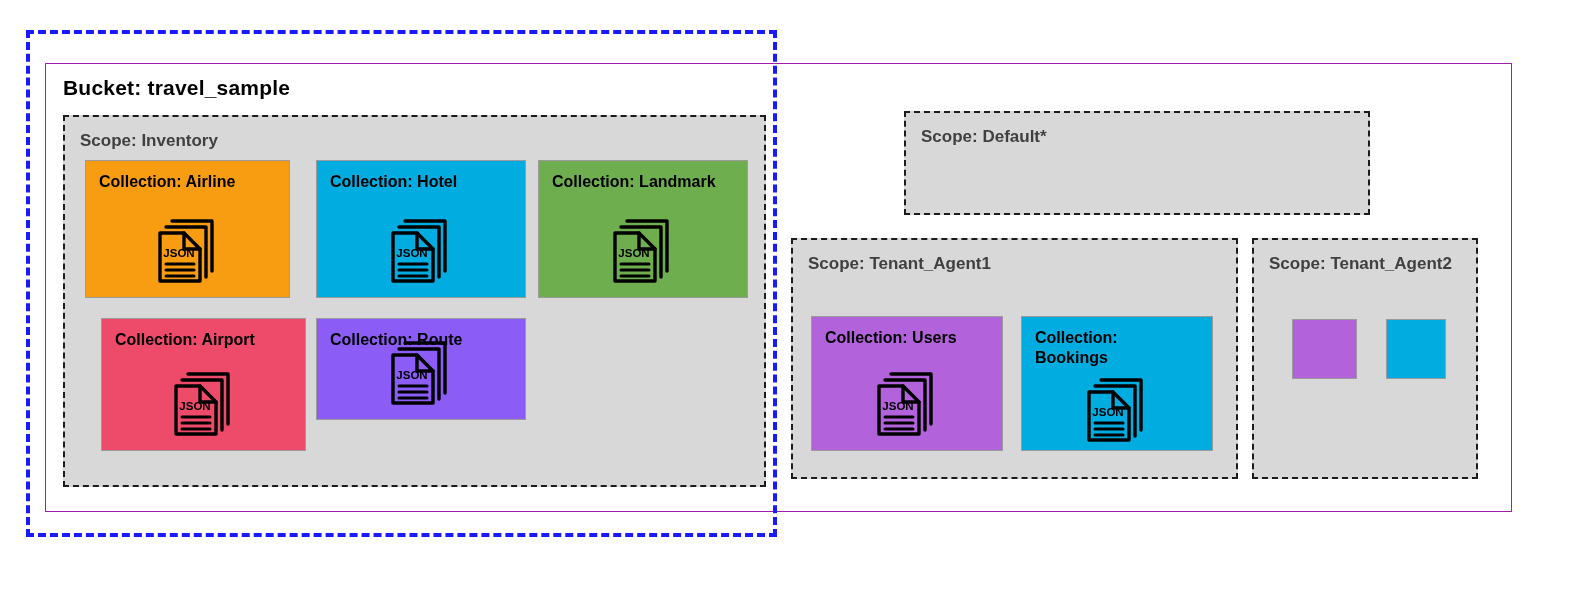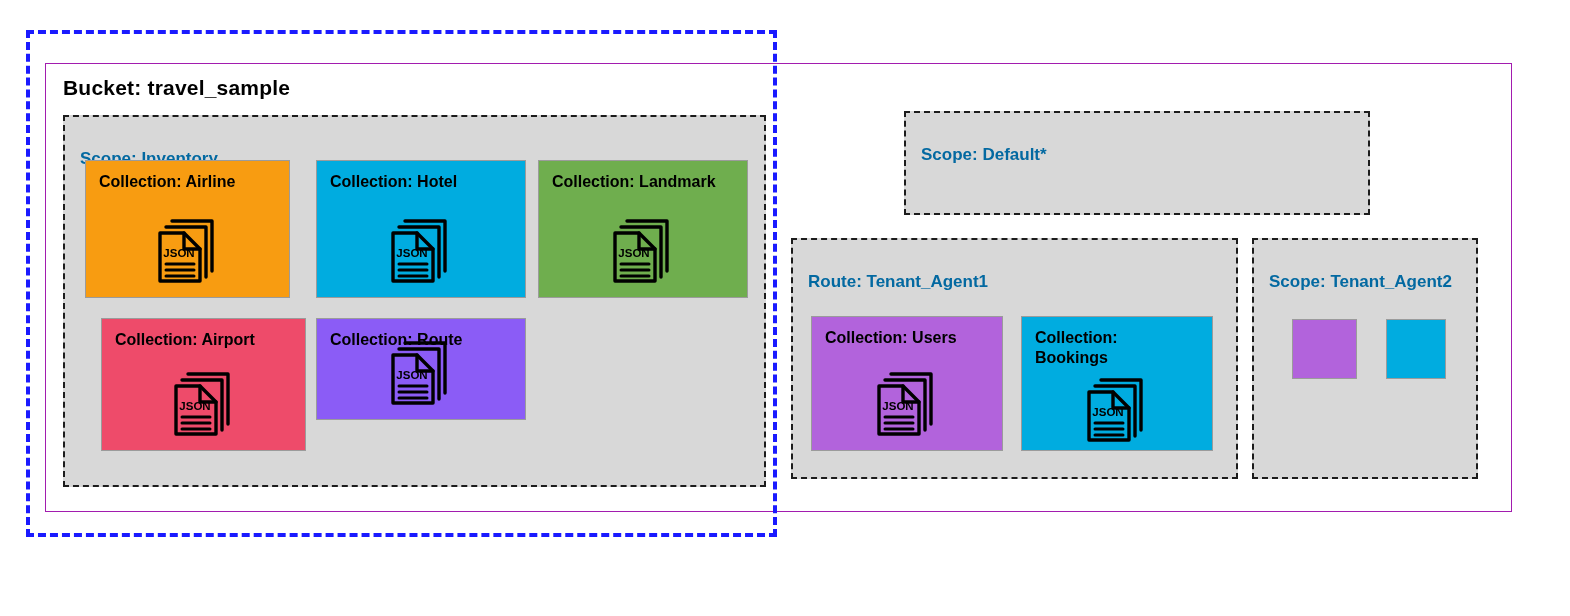--- a/index.html
+++ b/index.html
@@ -61,23 +61,22 @@
   .scope {
     position: absolute;
     border: 2px dashed #1c1c1c;
     background: #d8d8d8;
     box-sizing: border-box;
   }
   .scope-title {
     position: absolute;
     font-size: 17px;
     font-weight: bold;
-    color: #0369a1;
+    color: #404040;
     white-space: nowrap;
-    margin-top: 18px;
   }
 
   #scope-inventory {
     left: 62px;
     top: 114px;
     width: 703px;
     height: 372px;
     z-index: 12;
   }
   #scope-default {
@@ -260,21 +259,21 @@
           </svg>
         </div>
       </div>
     </div>
 
     <div class="scope" id="scope-default" style="left:858px; top:47px; width:466px; height:104px;">
       <div class="scope-title">Scope: Default*</div>
     </div>
 
     <div class="scope" id="scope-tenant1" style="left:745px; top:174px; width:447px; height:241px;">
-      <div class="scope-title">Route: Tenant_Agent1</div>
+      <div class="scope-title">Scope: Tenant_Agent1</div>
 
       <div class="collection" id="col-users" style="left:18px; top:76px; width:192px; height:135px; background:#B263DC;">
         <div class="collection-label">Collection: Users</div>
         <div class="json-icon-wrap">
           <svg class="json-icon" width="76" height="78" viewBox="0 0 76 78" aria-hidden="true">
             <g fill="none" stroke="#000000" stroke-width="3.4" stroke-linejoin="round" stroke-linecap="round">
               <path d="M22 12 L62 12 L62 62"></path>
               <path d="M16 18 L56 18 L56 68"></path>
               <path d="M10 24 L34 24 L50 40 L50 72 L10 72 Z"></path>
               <path d="M34 24 L34 40 L50 40"></path>

